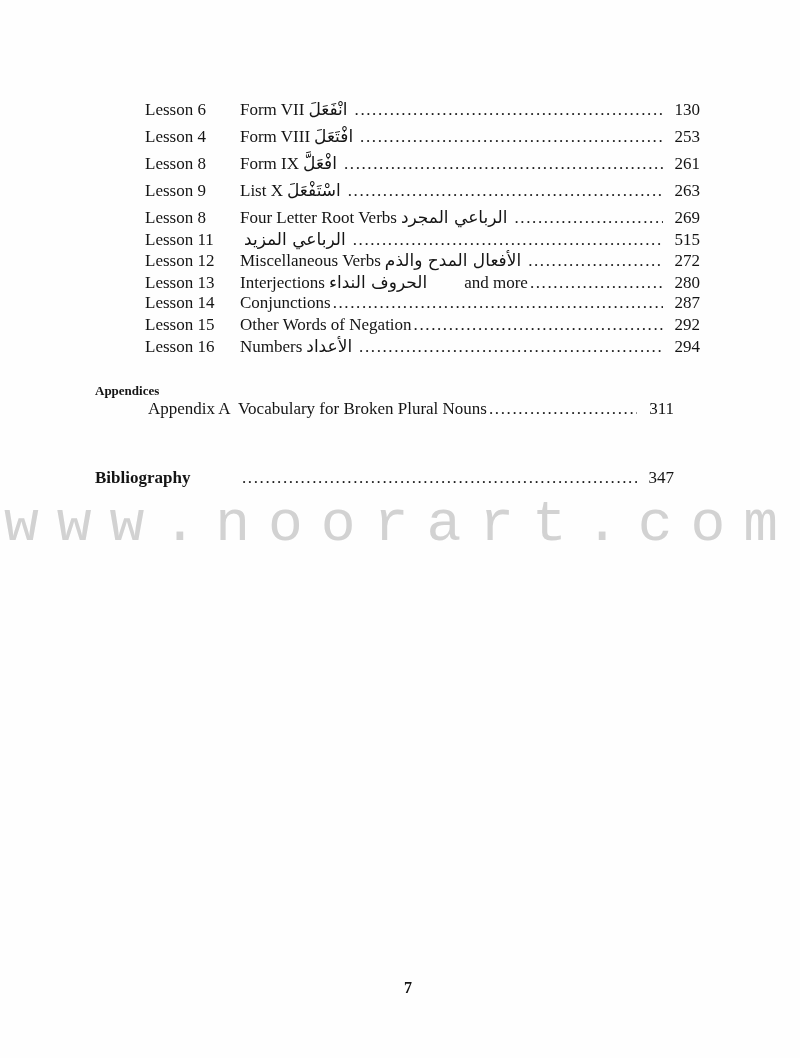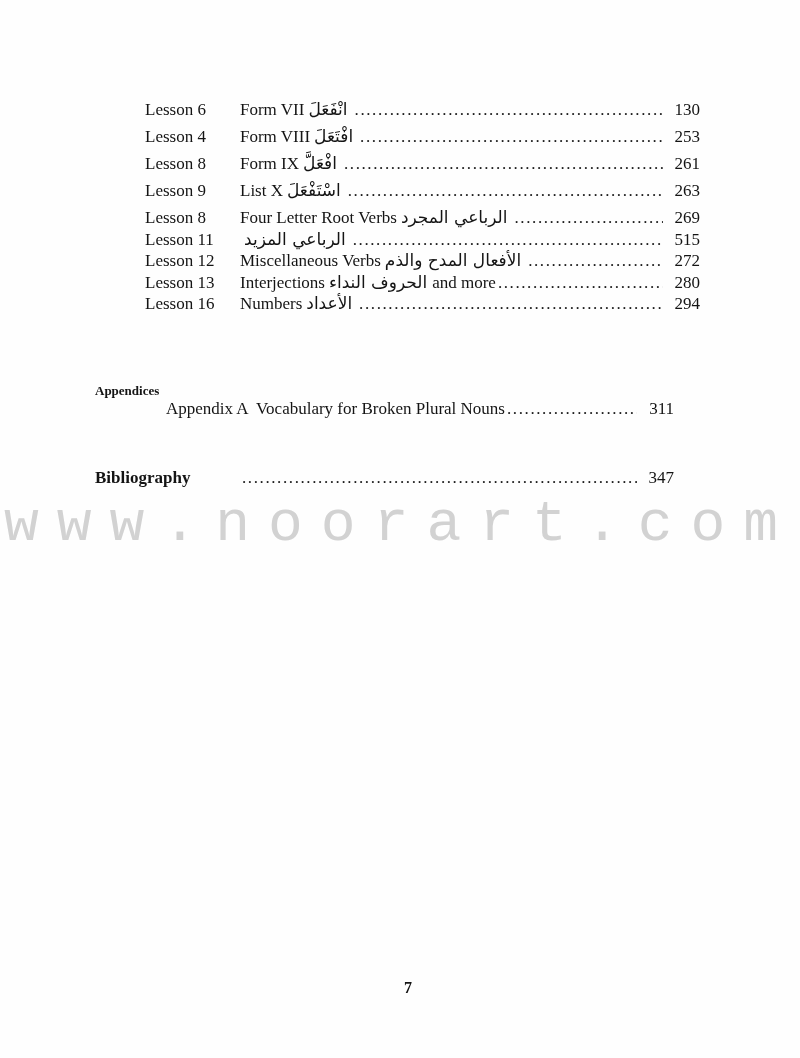--- a/index.html
+++ b/index.html
@@ -35,21 +35,21 @@
     flex: 0 0 95px;
   }
   .col-title { flex: 0 0 auto; }
   .arabic {
     font-family: "DejaVu Sans", sans-serif;
     font-size: 17px;
     margin: 0 5px 0 4px;
   }
   .arabic:empty { margin: 0; }
   .ar-sm .arabic { font-size: 17px; }
-  .suffix { flex: 0 0 auto; }
+  .suffix { flex: 0 0 auto; margin-left: 32px; }
   .suffix:empty { margin: 0; }
   .dots {
     flex: 1 1 auto;
     min-width: 0;
     overflow: hidden;
     white-space: nowrap;
     margin: 0 3px 0 2px;
     color: #1a1a1a;
   }
   .dots::after {
@@ -69,21 +69,21 @@
     width: 579px;
   }
   .section-heading {
     font-size: 13px;
     font-weight: bold;
     line-height: 19px;
   }
   .appendix-row { height: 18.5px; }
   .appendix-row .col-label {
     flex: 0 0 90px;
-    margin-left: 71px;
+    margin-left: 53px;
   }
 
   
   .bibliography {
     position: absolute;
     left: 95px;
     top: 469px;
     width: 579px;
   }
   .bibliography .col-heading {
@@ -188,21 +188,37 @@
 
     <div class="row lesson-row ar-sm">
       <span class="col-label">Lesson 13</span>
       <span class="col-title">Interjections</span>
       <span class="arabic">الحروف النداء</span>
       <span class="suffix">and more</span>
       <span class="dots"></span>
       <span class="col-page">280</span>
     </div>
 
-
+    <div class="row lesson-row">
+      <span class="col-label">Lesson 14</span>
+      <span class="col-title">Conjunctions</span>
+      <span class="arabic"></span>
+      <span class="suffix"></span>
+      <span class="dots"></span>
+      <span class="col-page">287</span>
+    </div>
+
+    <div class="row lesson-row">
+      <span class="col-label">Lesson 15</span>
+      <span class="col-title">Other Words of Negation</span>
+      <span class="arabic"></span>
+      <span class="suffix"></span>
+      <span class="dots"></span>
+      <span class="col-page">292</span>
+    </div>
 
     <div class="row lesson-row">
       <span class="col-label">Lesson 16</span>
       <span class="col-title">Numbers</span>
       <span class="arabic">الأعداد</span>
       <span class="suffix"></span>
       <span class="dots"></span>
       <span class="col-page">294</span>
     </div>
 

